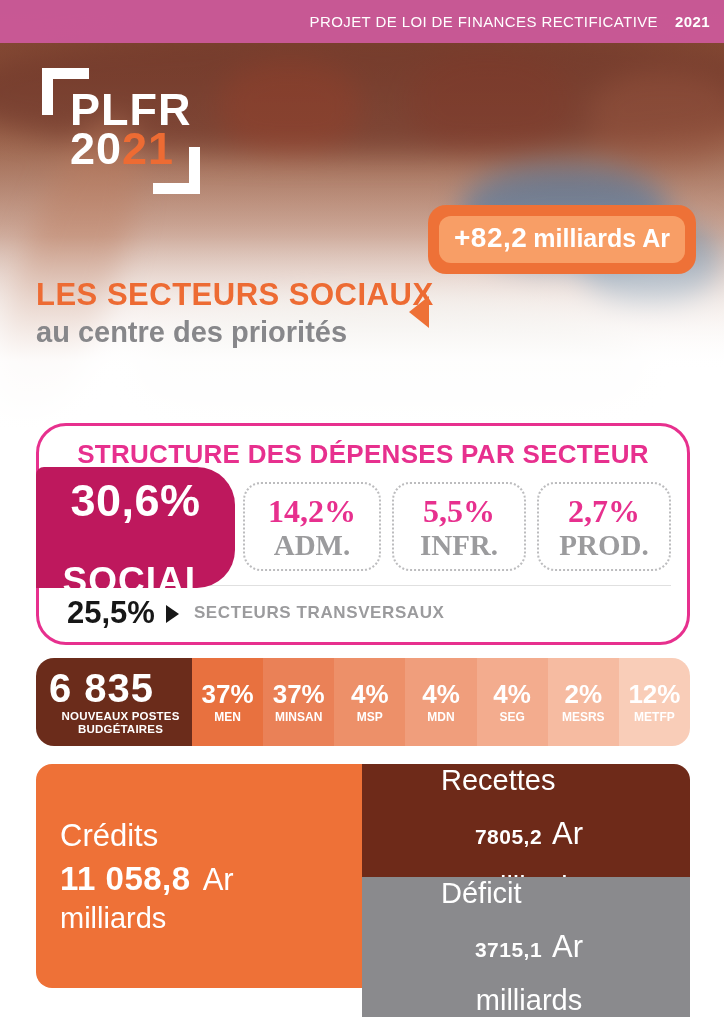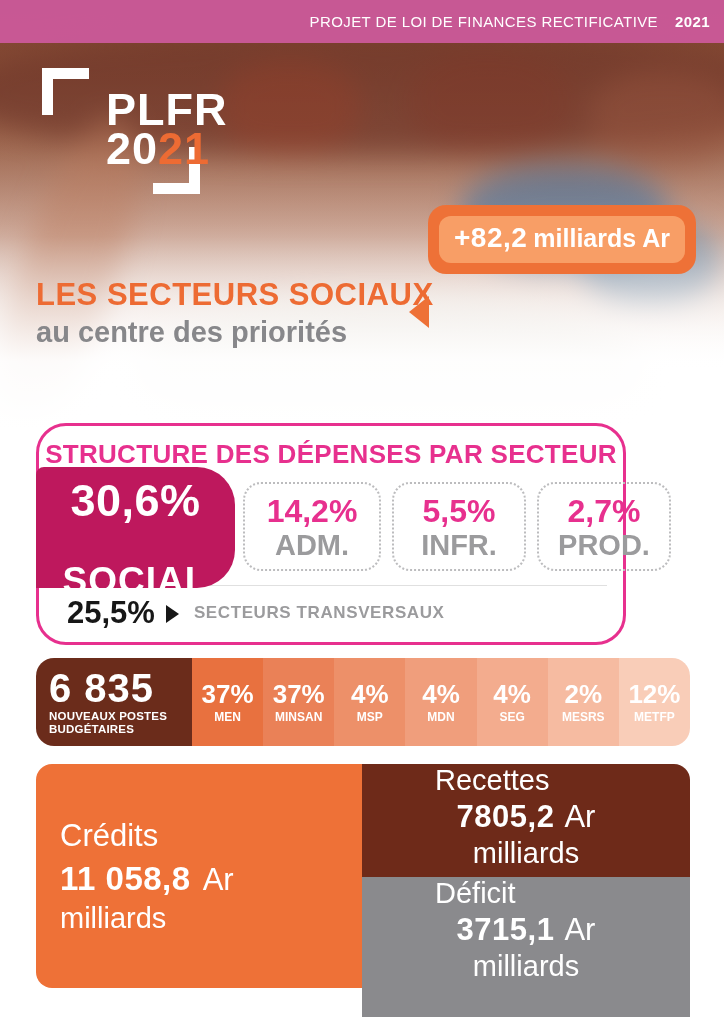--- a/index.html
+++ b/index.html
@@ -36,21 +36,21 @@
     display:flex; align-items:center; justify-content:flex-end;
     padding-right:14px; color:#fff; font-size:15px; letter-spacing:.4px;gap:11px;
   }
   .topbar b { font-weight:700; margin-left:6px; }
 
   
   .logo { position:absolute; left:42px; top:68px; width:170px; height:132px; }
   .bracket { position:absolute; width:47px; height:47px; }
   .bracket.tl { left:0; top:0; border-left:11px solid #fff; border-top:11px solid #fff; }
   .bracket.br { left:111px; top:79px; border-right:11px solid #fff; border-bottom:11px solid #fff; }
-  .logo-text { position:absolute; left:28px; top:22px; color:#fff; font-weight:700; font-size:45px; line-height:39px; letter-spacing:1px;margin-left:36px; }
+  .logo-text { position:absolute; left:28px; top:22px; color:#fff; font-weight:700; font-size:45px; line-height:39px; letter-spacing:1px; }
   .logo-text .orange { color:#ed6b33; }
 
   
   .headline { position:absolute; left:36px; top:277px; }
   .headline .h1 { color:#ed6b33; font-size:31px; font-weight:700; letter-spacing:.5px; }
   .headline .h2 { color:#87878a; font-size:29px; font-weight:700; margin-top:3px; }
 
   
   .cards {
     position:absolute; left:428px; top:205px; width:268px;
@@ -68,39 +68,39 @@
     text-align:center; padding:6px 8px; line-height:16px;
   }
   .card-value {
     background:#f89e66; color:#fff; text-align:center;
     padding:6px 4px 9px; font-size:25px; font-weight:700;
   }
   .card-value b { font-size:28px; font-weight:700; letter-spacing:.5px; margin-right:6px; }
 
   
   .structure-box {
-    position:absolute; left:36px; top:423px; width:590px; height:222px;
+    position:absolute; left:36px; top:423px; width:654px; height:222px;
     background:#fff; border:3px solid #e7308e; border-radius:30px;
   }
   .structure-title {
     text-align:center; margin-top:13px; color:#e7308e;
     font-size:26px; font-weight:700; letter-spacing:.3px;
   }
   .divider { position:absolute; left:16px; right:16px; top:159px; height:1px; background:#e0e0e0; }
   .social-box {
     position:absolute; left:-3px; top:41px; width:199px; height:121px;
     background:#be185d; border-radius:8px 38px 38px 0;
     color:#fff; text-align:center; padding-top:8px;
   }
   .social-pct { font-size:45px; font-weight:700; line-height:52px; letter-spacing:.5px; }
   .social-label { font-size:37px; font-weight:700; line-height:44px; letter-spacing:1px;margin-top:32px; }
   .dotted {
     position:absolute; top:56px; height:89px;
     border:2.5px dotted #bcbcbe; border-radius:18px;
-    text-align:center; padding-top:9px;
+    text-align:center; padding-top:9px;font-family:Liberation Serif, serif;
   }
   .dotted.d1 { left:204px; width:138px; }
   .dotted.d2 { left:353px; width:134px; }
   .dotted.d3 { left:498px; width:134px; }
   .dot-pct   { font-size:32px; font-weight:700; color:#e7308e; line-height:36px; }
   .dot-label { font-size:29px; font-weight:700; color:#9b9b9d; line-height:33px; }
   .transversal { position:absolute; left:28px; top:169px; display:flex; align-items:center; }
   .tv-pct { font-size:31px; font-weight:700; color:#171717; }
   .tv-arrow {
     width:0; height:0; margin:2px 15px 0 11px;
@@ -112,21 +112,21 @@
   
   .postes-bar {
     position:absolute; left:36px; top:658px; width:654px; height:88px;
     display:flex; border-radius:18px; overflow:hidden;
   }
   .postes-first {
     width:156px; background:#6b2c1b; color:#fff;
     display:flex; flex-direction:column; justify-content:center; padding-left:13px;
   }
   .postes-total { font-size:40px; font-weight:700; line-height:40px; letter-spacing:1px; }
-  .postes-sub   { font-size:11.5px; font-weight:700; line-height:13px; margin-top:2px; letter-spacing:.2px; }
+  .postes-sub   { font-size:11.5px; font-weight:700; line-height:13px; margin-top:2px; letter-spacing:.2px;text-align:center; }
   .seg {
     flex:1; color:#fff; display:flex; flex-direction:column;
     justify-content:center; align-items:center; text-align:center;
   }
   .seg-pct   { font-size:26px; font-weight:700; line-height:26px; }
   .seg-label { font-size:12px; font-weight:700; margin-top:3px; }
 
   
   .budget { position:absolute; left:36px; top:764px; width:654px; height:224px; }
   .budget-left {
@@ -134,27 +134,27 @@
     background:#ee7137; border-radius:16px 0 0 16px; color:#fff;
     display:flex; flex-direction:column; justify-content:center; padding-left:24px;
   }
   .b-label { font-size:31px; font-weight:400; }
   .b-value { margin-top:6px; }
   .b-value b { font-size:33px; font-weight:700; letter-spacing:.5px; }
   .b-value .cur { font-size:31px; font-weight:400; margin-left:12px; }
   .b-unit { font-size:29px; font-weight:400; margin-top:4px; }
   .budget-cell {
     position:absolute; left:326px; width:328px; height:140px; color:#fff;
-    display:flex; flex-direction:column; justify-content:flex-start;
+    display:flex; flex-direction:column; justify-content:space-between;padding-left:6px;
   }
   .budget-recettes { top:0; background:#6e2a19; border-radius:0 16px 0 0; }
   .budget-deficit  { top:113px; background:#8a8a8d; }
   .c-label { font-size:29px; font-weight:400; padding-left:73px; }
   .c-value { text-align:center; margin-top:2px; }
-  .c-value b { font-size:31px; font-weight:700; letter-spacing:.5px; }
+  .c-value b { font-size:21px; font-weight:700; letter-spacing:.5px; }
   .c-value .cur { font-size:31px; font-weight:400; margin-left:10px; }
   .c-unit { font-size:29px; font-weight:400; text-align:center; margin-top:2px; }
 </style>
 </head>
 <body>
 
 <div class="page">
 
   <div class="hero">
     <div class="photo-sim">

